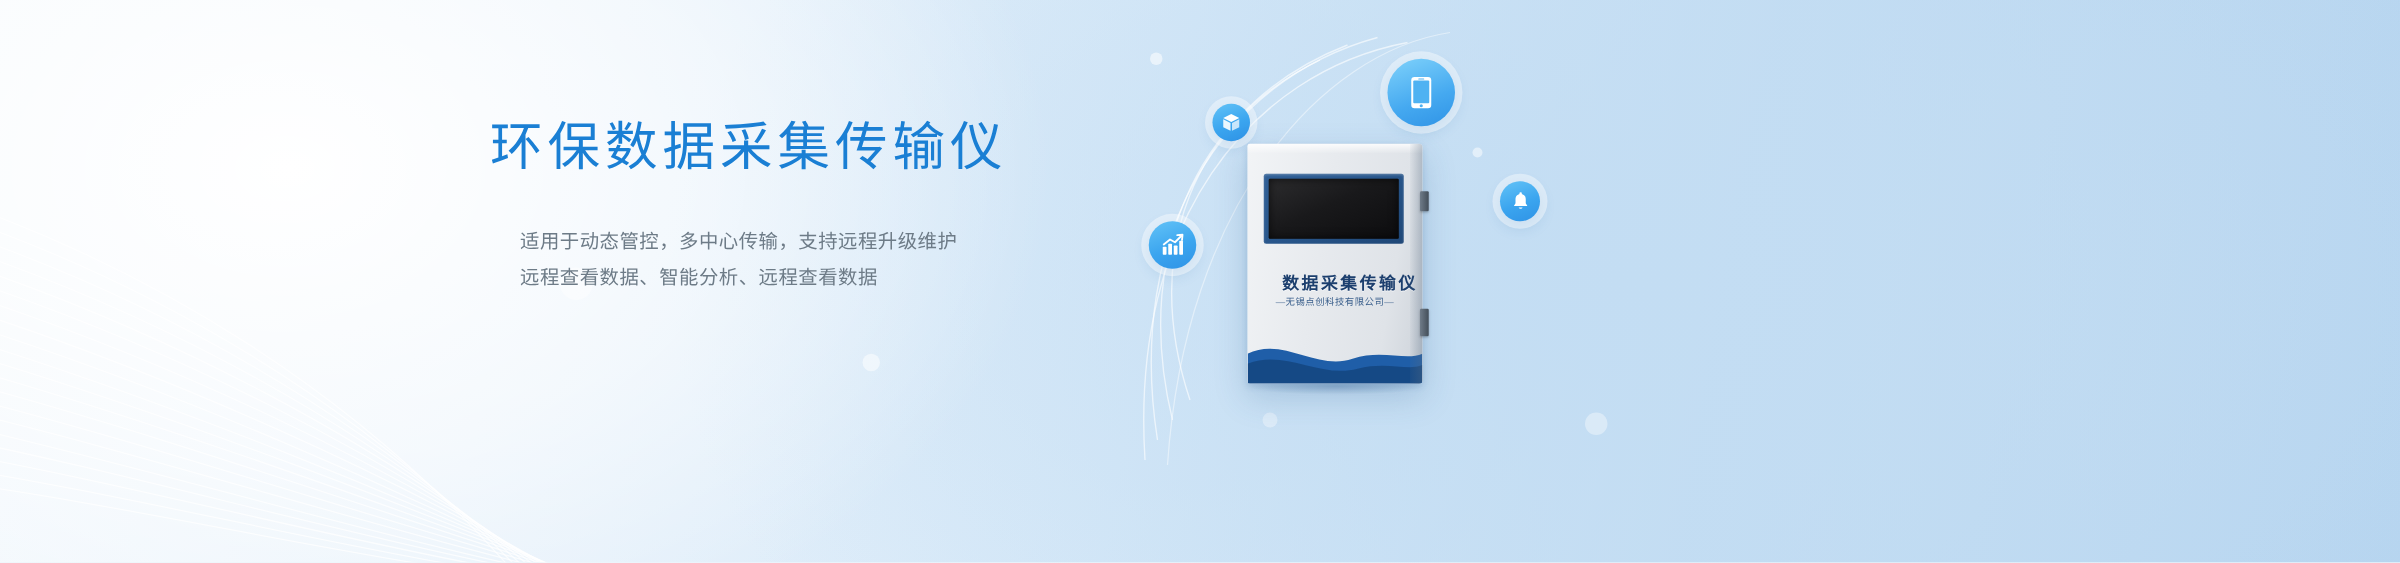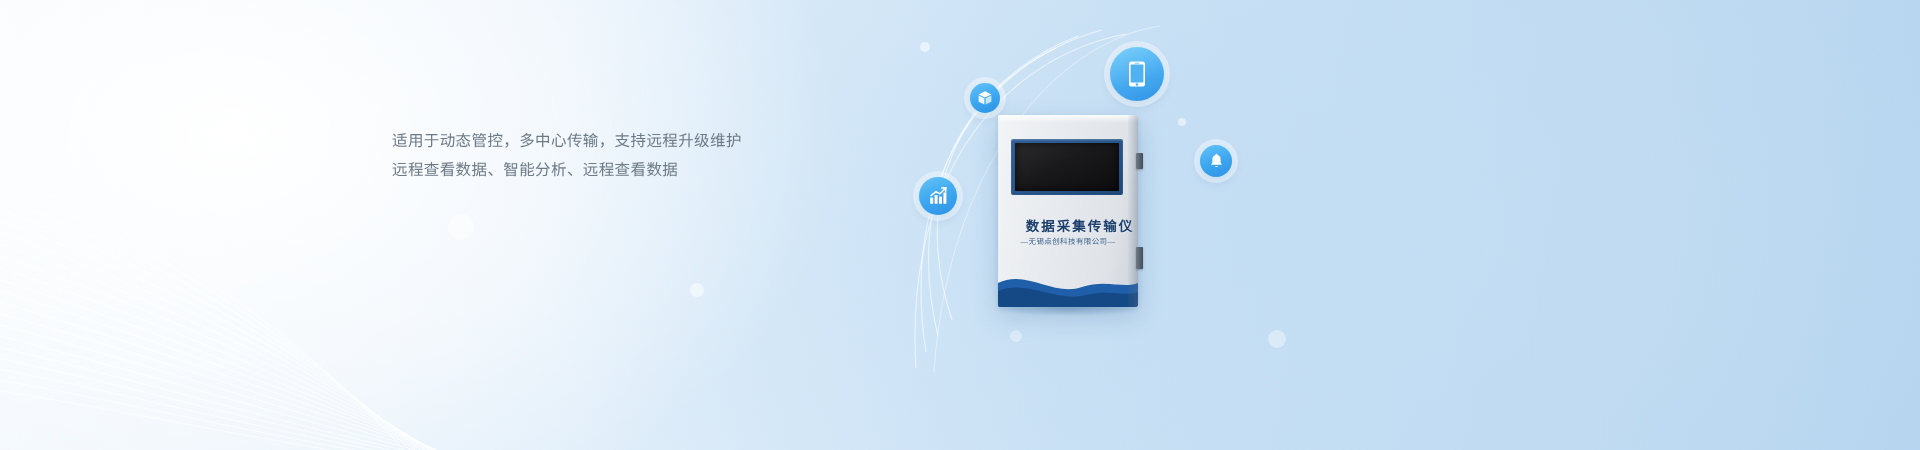--- a/index.html
+++ b/index.html
@@ -56,21 +56,21 @@
     white-space:nowrap;
   }
   .sub {
     margin-top:34px;
     font-size:15.5px;
     line-height:29px;
     color:#6d7b87;
     letter-spacing:0.4px;
     font-weight:400;
   }
-  .sub-line { white-space:nowrap; }
+  .sub-line { white-space:nowrap;margin-left:24px; }
 
   
   .visual {
     position:absolute; left:860px; top:0;
     width:480px; height:450px;
   }
   .rings { position:absolute; inset:0; pointer-events:none; }
   .rings svg { display:block; width:100%; height:100%; }
 
   
@@ -190,20 +190,21 @@
   </div>
 
   <div class="bubble b1"></div>
   <div class="bubble b2"></div>
   <div class="bubble b3"></div>
   <div class="bubble b4"></div>
   <div class="bubble b5"></div>
   <div class="bubble b6"></div>
 
   <div class="copy">
+    <h1 class="headline">环保数据采集传输仪</h1>
     <div class="sub">
       <div class="sub-line">适用于动态管控，多中心传输，支持远程升级维护</div>
       <div class="sub-line">远程查看数据、智能分析、远程查看数据</div>
     </div>
   </div>
 
   <div class="visual">
 
     <div class="rings">
       <svg viewBox="0 0 480 450" preserveAspectRatio="none" aria-hidden="true">

